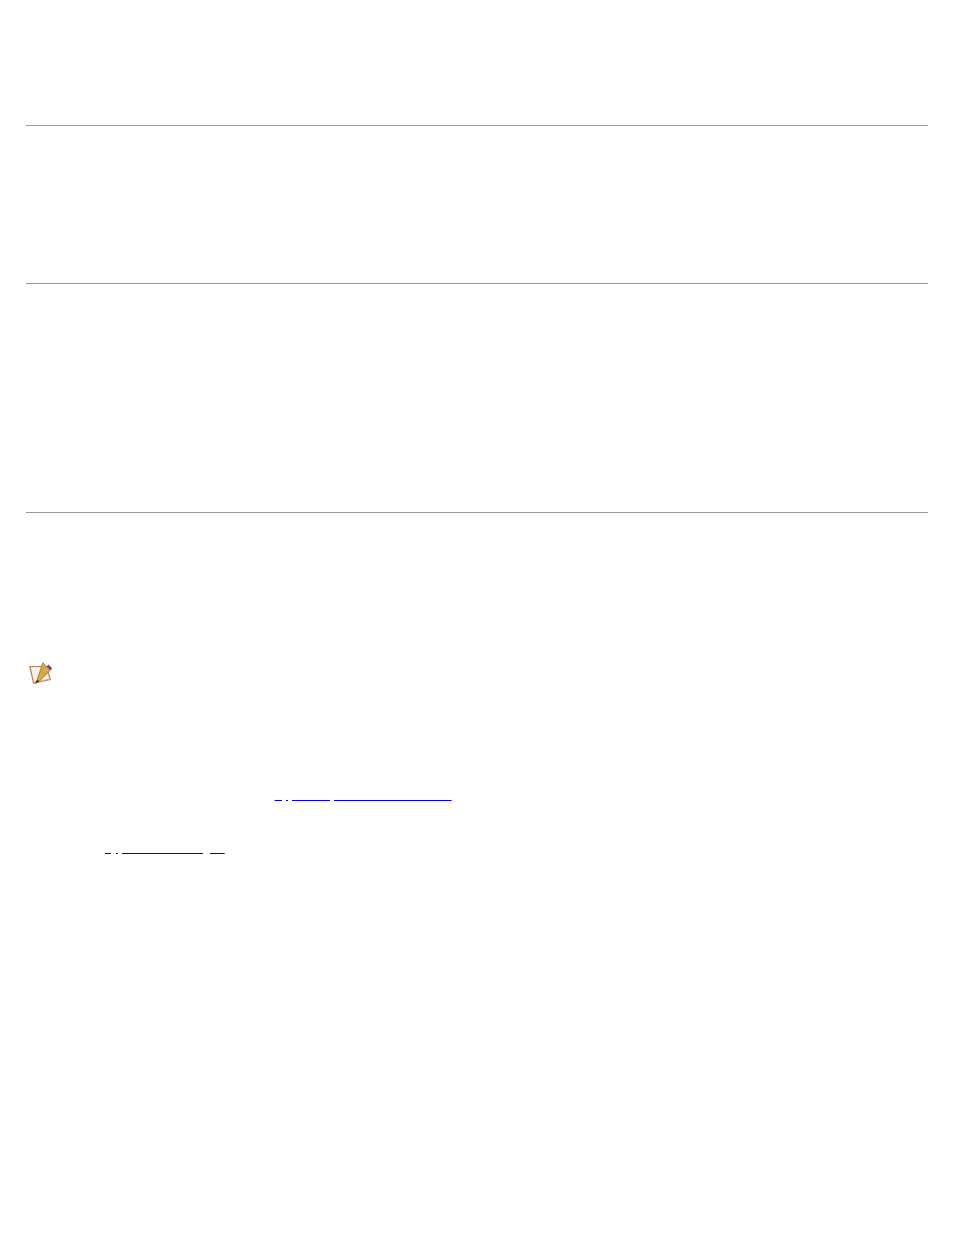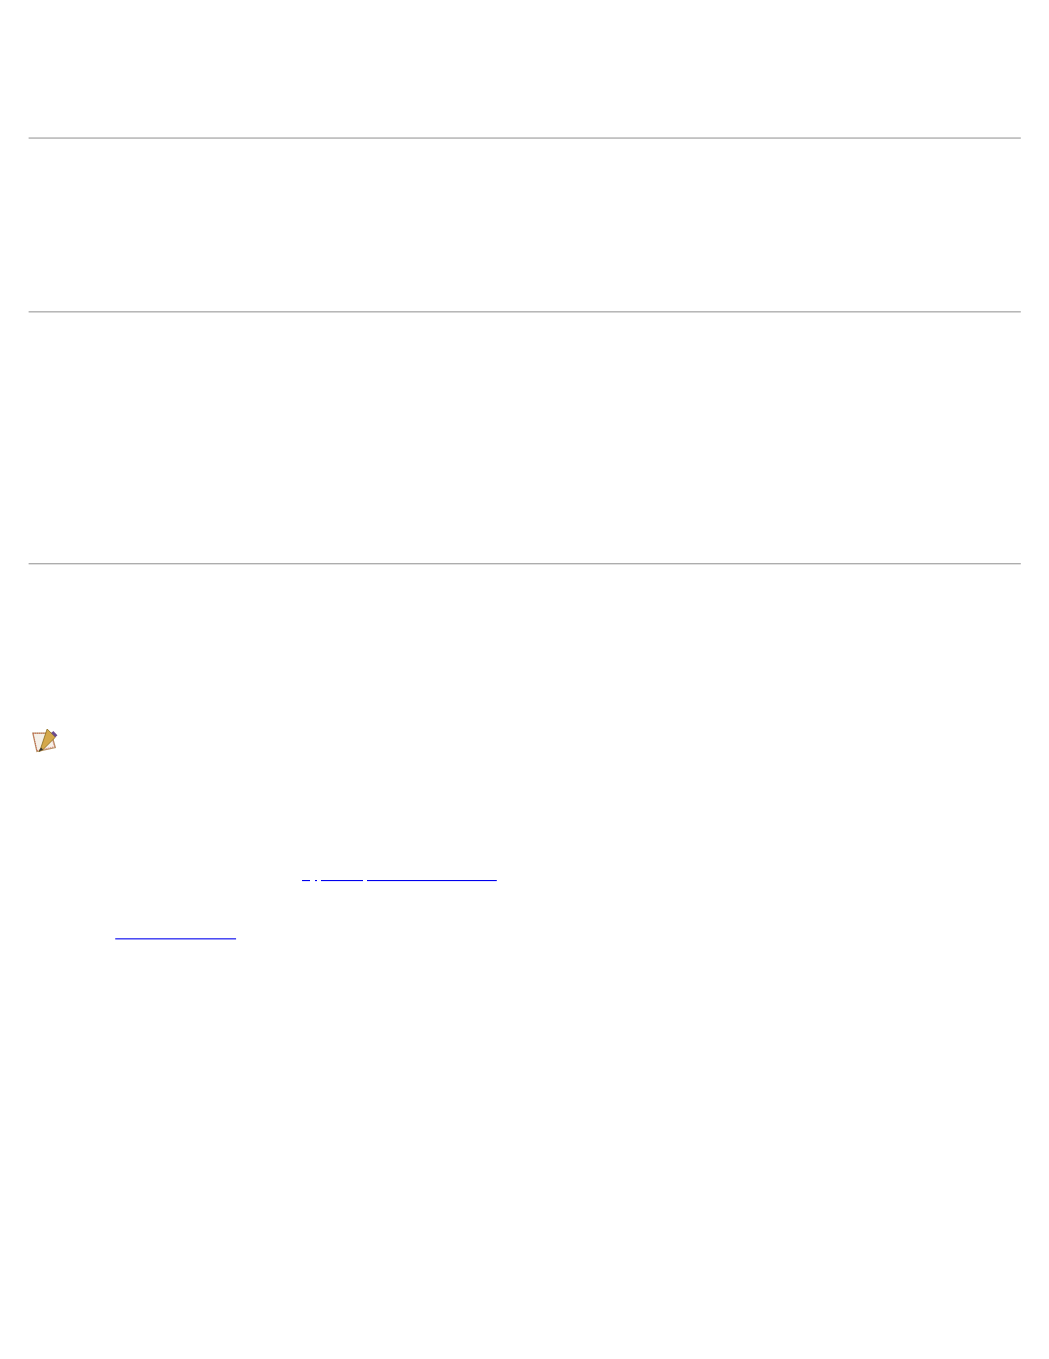--- a/index.html
+++ b/index.html
@@ -177,17 +177,17 @@
 <p class="body-text">Lorem ipsum dolor sit amet consectetur:</p>
 
 <ol class="steps">
   <li>Step one placeholder text goes here.</li>
   <li>Step two placeholder text goes here and continues.</li>
   <li>
     <span class="hidden-text">Step three placeholder text with a </span><a href="#" class="inline-link"><span>hyperlink placeholder text here</span></a><span class="hidden-text"> and more text.</span>
   </li>
   <li>Step four placeholder text goes here.</li>
   <li>
-    <span class="hidden-text">See </span><a href="#" class="inline-link"><span>continues text here</span></a><span class="hidden-text"> and additional placeholder wording after the link.</span>
+    <span class="hidden-text">See </span><a href="#" class="inline-link"><span>hyperlink text magna</span></a><span class="hidden-text"> and additional placeholder wording after the link.</span>
   </li>
 </ol>
 
 <p class="body-text">Lorem ipsum dolor sit amet, consectetur adipiscing elit. Duis aute irure dolor in reprehenderit in voluptate velit esse cillum dolore eu fugiat nulla pariatur excepteur sint.</p>
 
 </body></html>

